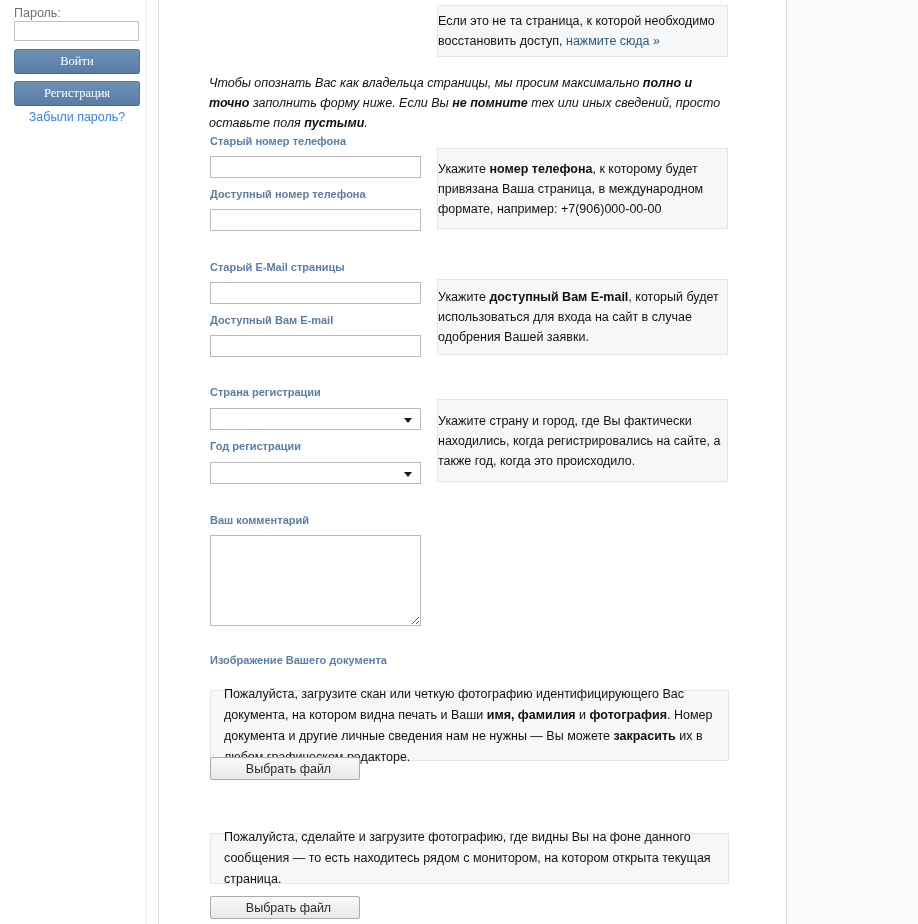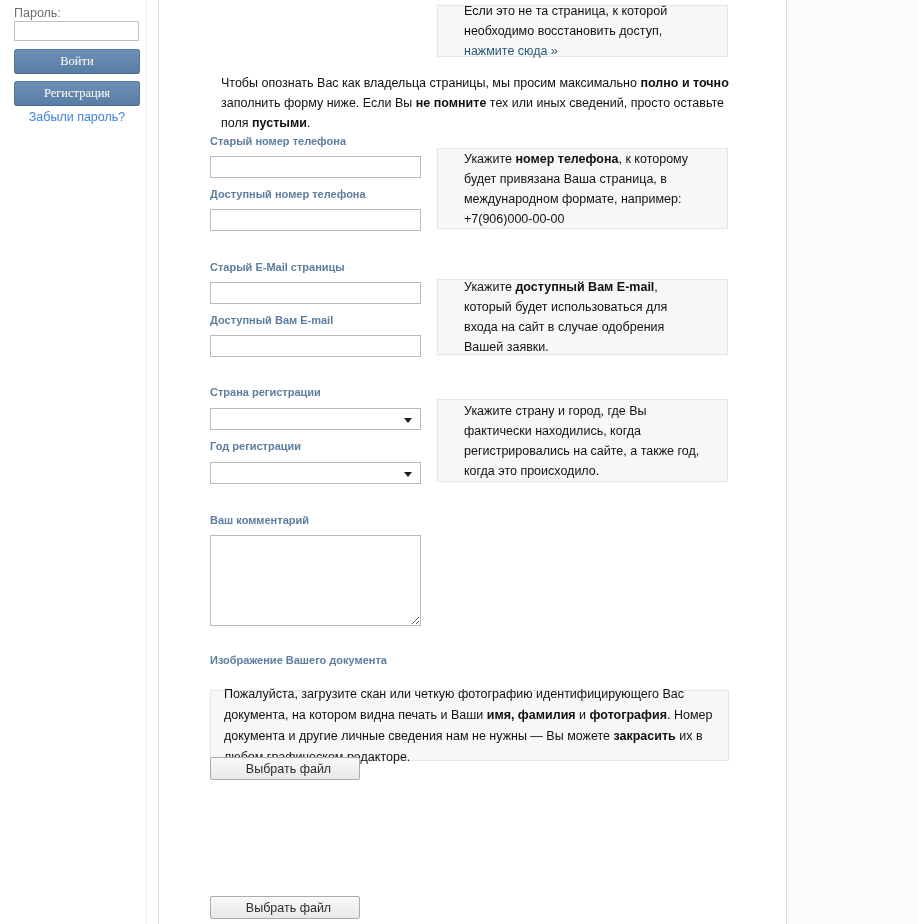--- a/index.html
+++ b/index.html
@@ -23,26 +23,26 @@
   .btn-login { top:49px; }
   .btn-reg { top:81px; }
   .forgot-link { position:absolute; left:14px; top:110px; width:126px; text-align:center; color:#3b82f6; text-decoration:none; cursor:pointer; }
 
   
   .content { position:absolute; left:158px; top:0; width:629px; height:924px; background:#fff; border-left:1px solid #dcdde0; border-right:1px solid #dcdde0; }
 
   .hintbox {
     position:absolute; left:278px; width:291px;
     background:#f6f7f9; border:1px solid #e3e5e8;
-    display:flex; align-items:center; padding:2px 26px; line-height:20px;
+    display:flex; align-items:center; padding:2px 0; line-height:20px;
   }
   .notice { top:5px; height:52px; }
   .notice a { color:#2b587a; text-decoration:none; cursor:pointer; }
 
-  .intro { position:absolute; left:62px; top:73px; width:520px; line-height:20px; }
+  .intro { position:absolute; left:50px; top:73px; width:520px; line-height:20px;font-style:italic; }
 
   .h { position:absolute; left:51px; color:#5c7ea6; font-weight:bold; font-size:11px; }
   .ti { position:absolute; left:51px; width:211px; height:22px; border:1px solid #b9babd; background:#fff; font:inherit; padding:0 4px; }
   .sel { position:absolute; left:51px; width:211px; height:22px; border:1px solid #b9babd; background:#fff; cursor:pointer; }
   .sel .arr { position:absolute; right:8px; top:9px; width:0; height:0; border:4px solid transparent; border-top:5px solid #1c1c1c; }
 
   .cmt { position:absolute; left:51px; top:535px; width:211px; height:91px; border:1px solid #b9babd; font:inherit; resize:both; }
 
   .infobox {
     position:absolute; left:51px; width:519px;
@@ -112,15 +112,18 @@
 
   <div class="h" style="top:514px">Ваш комментарий</div>
   <textarea class="cmt" style=""></textarea>
 
   <div class="h" style="top:654px">Изображение Вашего документа</div>
   <div class="infobox box-doc">
     <div><span>Пожалуйста, загрузите скан или четкую фотографию идентифицирующего Вас документа, на котором видна печать и Ваши </span><b>имя, фамилия</b><span> и </span><b>фотография</b><span>. Номер документа и другие личные сведения нам не нужны — Вы можете </span><b>закрасить</b><span> их в любом графическом редакторе.</span></div>
   </div>
   <button class="file-btn" style="top:757px">Выбрать файл</button>
 
+  <div class="infobox box-photo">
+    <div><span>Пожалуйста, сделайте и загрузите фотографию, где видны Вы на фоне данного сообщения — то есть находитесь рядом с монитором, на котором открыта текущая страница.</span></div>
+  </div>
   <button class="file-btn" style="top:896px">Выбрать файл</button>
 
 </main>
 
 </body></html>

